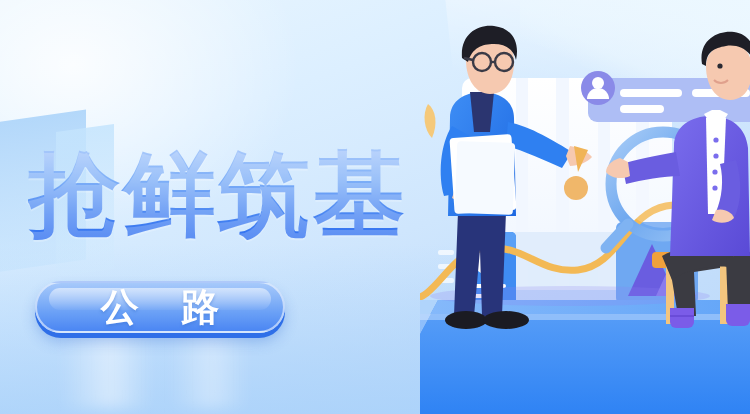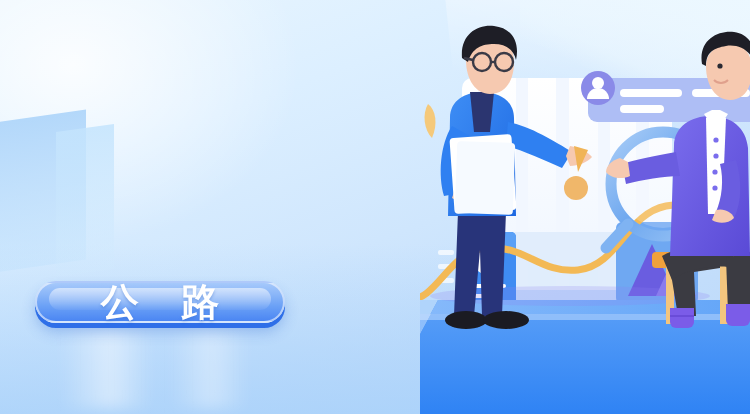--- a/index.html
+++ b/index.html
@@ -99,21 +99,21 @@
     background-clip: text;
     color: transparent;
     -webkit-text-fill-color: transparent;
     text-shadow: 0 2px 0 rgba(255,255,255,0.22);
   }
 
   
   .pill {
     position: absolute;
     left: 35px; top: 281px;
-    width: 250px; height: 42px;
+    width: 250px; height: 52px;
     border-radius: 32px;
     background: linear-gradient(180deg, #a6c9fb 0%, #8ab6f8 30%, #6aa0f6 62%, #4b86f3 100%);
     box-shadow: 0 5px 0 #2f6fe8, 0 9px 14px rgba(40,100,210,0.30);
     box-sizing: border-box;
     border: 2px solid rgba(255,255,255,0.55);
     display: flex;
     align-items: center;
     justify-content: center;
   }
   .pill::after {
@@ -319,18 +319,19 @@
           <path d="M282 64 C 278 40, 298 30, 314 32 C 330 34, 336 48, 334 62 C 330 50, 318 44, 306 46 C 294 48, 286 52, 286 66 Z" fill="#1e1e26"></path>
           <circle cx="300" cy="66" r="2.6" fill="#2a2a33"></circle>
           <path d="M294 80 C 298 84, 304 84, 308 80" stroke="#e0a08c" stroke-width="2" fill="none"></path>
         </g>
 
       </g>
     </svg>
   </div>
 
 
+  <div class="headline-main">抢鲜筑基</div>
 
   <div class="pill">
     <span class="pill-label">公 路</span>
   </div>
 
 </div>
 
 </body></html>

